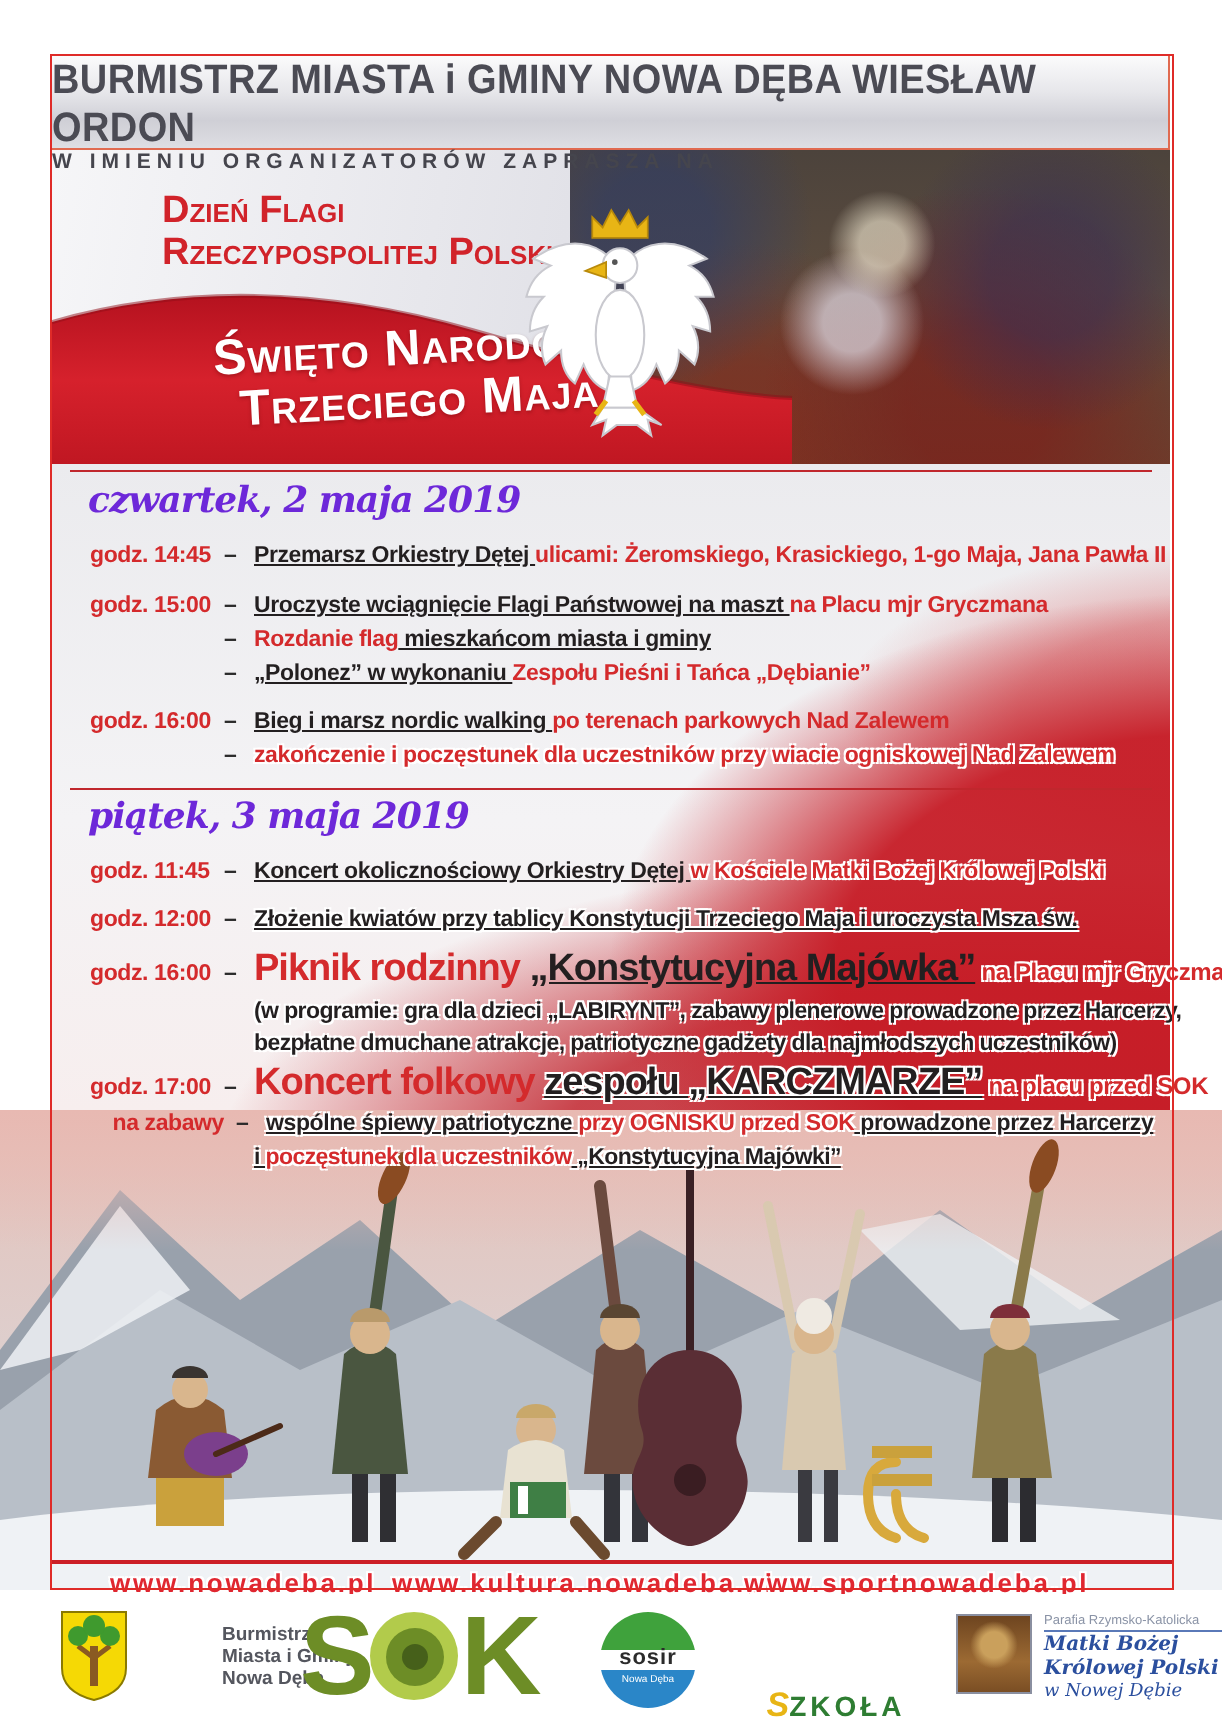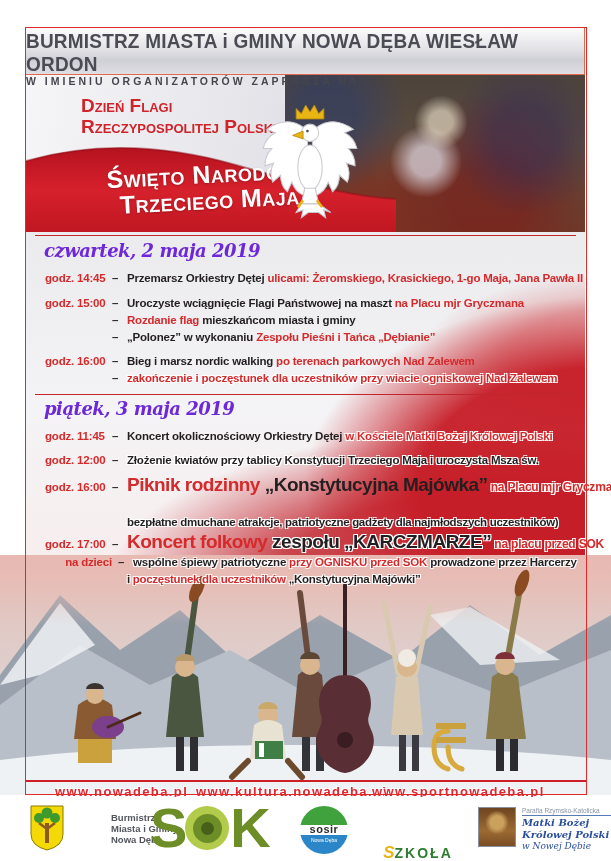--- a/index.html
+++ b/index.html
@@ -48,21 +48,21 @@
        linear-gradient(180deg,#ebebee 0%,#f4f3f5 55%,#f7eeee 100%);z-index:5;}
   .hrline{position:absolute;left:35px;width:541px;height:0;border-top:1.5px solid #c0272d;z-index:12;}
   .dayhead{position:absolute;left:44px;font-family:"DejaVu Serif",serif;font-style:italic;
            font-weight:bold;font-size:18px;color:#6d28d9;letter-spacing:-.5px;z-index:12;}
   .row{position:absolute;left:45px;display:flex;align-items:baseline;white-space:nowrap;z-index:12;
        font-size:11.5px;font-weight:bold;letter-spacing:-.2px;color:#231f20;}
   .row .t{flex:none;width:67px;color:#d42a2c;}
   .row .d{flex:none;width:15px;text-align:left;color:#2a2a2a;}
   .row .ind{flex:none;width:67px;}
   .r{color:#d42a2c;}
-  .b{color:#231f20;}
+  .b{color:#231f20;text-decoration:underline;}
   .big .r,.big .b{font-size:19px;letter-spacing:-.5px;}
   .big .rs{color:#d42a2c;font-size:12px;}
   .ow{text-shadow:1px 1px 0 #fff,-1px -1px 0 #fff,1px -1px 0 #fff,-1px 1px 0 #fff;}
   .sub{position:absolute;left:127px;white-space:nowrap;font-size:11.5px;font-weight:bold;
        letter-spacing:-.3px;color:#231f20;z-index:12;}
 
   
   .photo{position:absolute;left:0;top:555px;width:611px;height:240px;z-index:1;}
   .photo svg{display:block;}
   .webline{position:absolute;left:25px;top:780px;width:561px;height:0;border-top:2px solid #cc1f26;z-index:20;}
@@ -276,28 +276,29 @@
   <div class="row" style="top:454px">
     <span class="t">godz. 12:00</span>
     <span class="d">–</span>
     <span><span class="b ow">Złożenie kwiatów przy tablicy Konstytucji Trzeciego Maja i uroczysta Msza św.</span></span>
   </div>
   <div class="row big" style="top:474px">
     <span class="t">godz. 16:00</span>
     <span class="d">–</span>
     <span><span class="r">Piknik rodzinny </span><span class="b">„Konstytucyjna Majówka”</span><span class="rs ow"> na Placu mjr Gryczmana</span></span>
   </div>
+  <div class="sub ow" style="top:500px">(w programie: gra dla dzieci „LABIRYNT”, zabawy plenerowe prowadzone przez Harcerzy,</div>
   <div class="sub ow" style="top:516px">bezpłatne dmuchane atrakcje, patriotyczne gadżety dla najmłodszych uczestników)</div>
   <div class="row big" style="top:531px">
     <span class="t">godz. 17:00</span>
     <span class="d">–</span>
     <span><span class="r">Koncert folkowy </span><span class="b ow">zespołu „KARCZMARZE”</span><span class="rs ow"> na placu przed SOK</span></span>
   </div>
   <div class="row" style="top:556px">
-    <span class="t" style="text-align:right;padding-right:6px">na dzieci</span>
+    <span class="t" style="text-align:right;padding-right:6px">na zabawy</span>
     <span class="d">–</span>
     <span><span class="b ow">wspólne śpiewy patriotyczne </span><span class="r ow">przy OGNISKU przed SOK</span><span class="b ow"> prowadzone przez Harcerzy</span></span>
   </div>
   <div class="sub ow" style="top:573px"><span class="b">i </span><span class="r">poczęstunek dla uczestników</span><span class="b"> „Konstytucyjna Majówki”</span></div>
 
   <div class="webline"></div>
   <div class="web" style="left:55px">www.nowadeba.pl</div>
   <div class="web" style="left:196px">www.kultura.nowadeba.pl</div>
   <div class="web" style="left:372px">www.sportnowadeba.pl</div>
 

